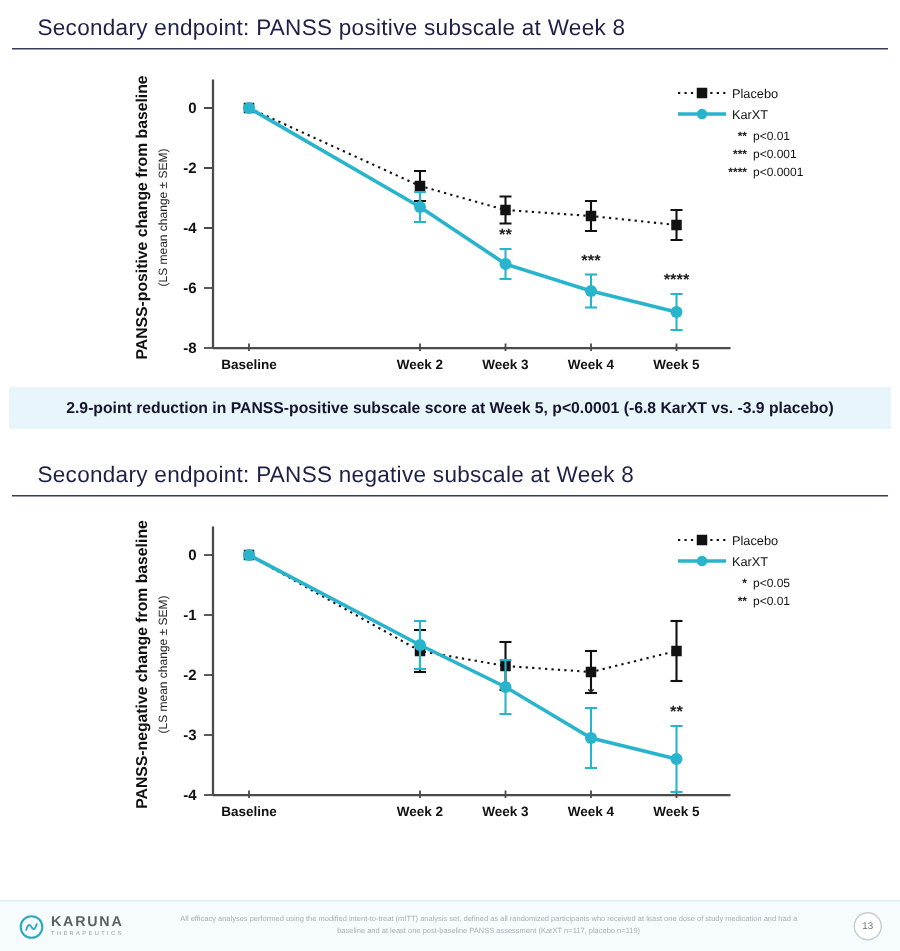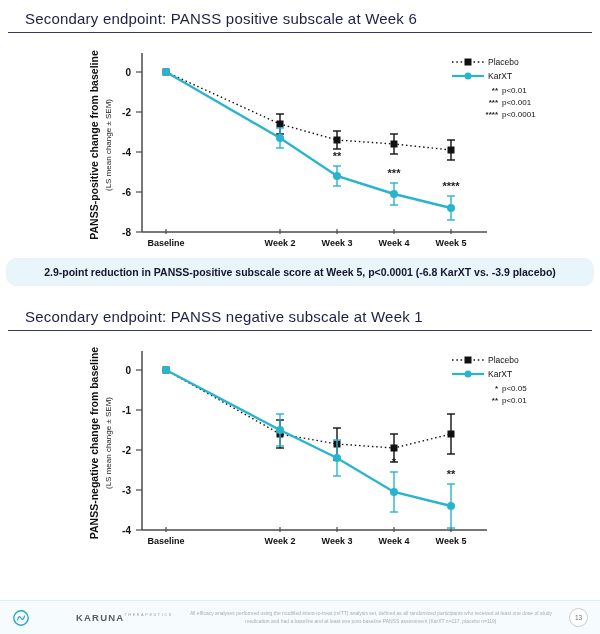--- a/index.html
+++ b/index.html
@@ -4,38 +4,38 @@
 <style>
   html,body{margin:0;padding:0;background:#fff;}
   body{width:600px;height:634px;font-family:"Liberation Sans",sans-serif;overflow:hidden;}
   .slide{width:600px;height:634px;display:flex;flex-direction:column;box-sizing:border-box;}
   .sec-title{margin:8px 8px 0 8px;padding:2px 0 5px 17px;font-size:15px;font-weight:400;
     color:#1e2048;border-bottom:1px solid #3a3a5a;letter-spacing:.2px;}
   .sec-title.second{margin-top:20px;}
   .chart{display:block;margin-top:4px;}
   svg text{font-family:"Liberation Sans",sans-serif;}
   .caption{margin:6px 6px 0 6px;background:#e8f5fb;color:#15152e;font-weight:bold;
-    font-size:10.5px;text-align:center;padding:8px 4px;border-radius:10px;}
+    font-size:10.5px;text-align:center;padding:8px 4px;border-radius:0;}
   footer{margin-top:auto;background:#f6fbfd;border-top:1px solid #d9eef7;height:34px;
     display:flex;align-items:center;padding:0 12px;box-sizing:border-box;gap:10px;}
   .logo{display:flex;align-items:center;gap:4px;flex:0 0 auto;}
-  .logo-text{display:flex;flex-direction:row;line-height:1;margin-left:42px;}
+  .logo-text{display:flex;flex-direction:column;line-height:1;}
   .logo-name{font-size:9.5px;font-weight:bold;color:#5a5f66;letter-spacing:1.2px;}
   .logo-sub{font-size:3.8px;color:#9aa0a8;letter-spacing:1.6px;margin-top:1.5px;}
   .footnote{flex:1;font-size:5px;line-height:1.5;color:#a9aeb5;text-align:center;max-width:420px;margin:0 auto;}
   .page-badge{flex:0 0 auto;width:17px;height:17px;border:1px solid #c9cdd4;border-radius:50%;
     display:flex;align-items:center;justify-content:center;font-size:6.5px;color:#6b7077;background:#fff;}
 </style>
 </head>
 <body>
 
 <div class="slide">
 
   <section>
-    <h1 class="sec-title">Secondary endpoint: PANSS positive subscale at Week 6</h1>
+    <h1 class="sec-title">Secondary endpoint: PANSS positive subscale at Week 8</h1>
     <svg class="chart" width="600" height="215" viewBox="0 0 600 215">
         <line x1="142" y1="16" x2="142" y2="195" stroke="#4a4a4a" stroke-width="1.5"></line>
         <line x1="142" y1="195" x2="487" y2="195" stroke="#4a4a4a" stroke-width="1.5"></line>
         <line x1="136" y1="35" x2="142" y2="35" stroke="#4a4a4a" stroke-width="1.2"></line>
         <text x="131" y="38.5" text-anchor="end" font-size="10" font-weight="bold" fill="#111">0</text>
         <line x1="136" y1="75" x2="142" y2="75" stroke="#4a4a4a" stroke-width="1.2"></line>
         <text x="131" y="78.5" text-anchor="end" font-size="10" font-weight="bold" fill="#111">-2</text>
         <line x1="136" y1="115" x2="142" y2="115" stroke="#4a4a4a" stroke-width="1.2"></line>
         <text x="131" y="118.5" text-anchor="end" font-size="10" font-weight="bold" fill="#111">-4</text>
         <line x1="136" y1="155" x2="142" y2="155" stroke="#4a4a4a" stroke-width="1.2"></line>
@@ -103,21 +103,21 @@
         <text x="502" y="56" font-size="8" fill="#111">p&lt;0.01</text>
         <text x="498" y="68" text-anchor="end" font-size="8" font-weight="bold" fill="#222">***</text>
         <text x="502" y="68" font-size="8" fill="#111">p&lt;0.001</text>
         <text x="498" y="80" text-anchor="end" font-size="8" font-weight="bold" fill="#222">****</text>
         <text x="502" y="80" font-size="8" fill="#111">p&lt;0.0001</text>
       </svg>
     <div class="caption">2.9-point reduction in PANSS-positive subscale score at Week 5, p&lt;0.0001 (-6.8 KarXT vs. -3.9 placebo)</div>
   </section>
 
   <section>
-    <h1 class="sec-title second">Secondary endpoint: PANSS negative subscale at Week 1</h1>
+    <h1 class="sec-title second">Secondary endpoint: PANSS negative subscale at Week 8</h1>
     <svg class="chart" width="600" height="215" viewBox="0 0 600 215">
         <line x1="142" y1="16" x2="142" y2="195" stroke="#4a4a4a" stroke-width="1.5"></line>
         <line x1="142" y1="195" x2="487" y2="195" stroke="#4a4a4a" stroke-width="1.5"></line>
         <line x1="136" y1="35" x2="142" y2="35" stroke="#4a4a4a" stroke-width="1.2"></line>
         <text x="131" y="38.5" text-anchor="end" font-size="10" font-weight="bold" fill="#111">0</text>
         <line x1="136" y1="75" x2="142" y2="75" stroke="#4a4a4a" stroke-width="1.2"></line>
         <text x="131" y="78.5" text-anchor="end" font-size="10" font-weight="bold" fill="#111">-1</text>
         <line x1="136" y1="115" x2="142" y2="115" stroke="#4a4a4a" stroke-width="1.2"></line>
         <text x="131" y="118.5" text-anchor="end" font-size="10" font-weight="bold" fill="#111">-2</text>
         <line x1="136" y1="155" x2="142" y2="155" stroke="#4a4a4a" stroke-width="1.2"></line>

